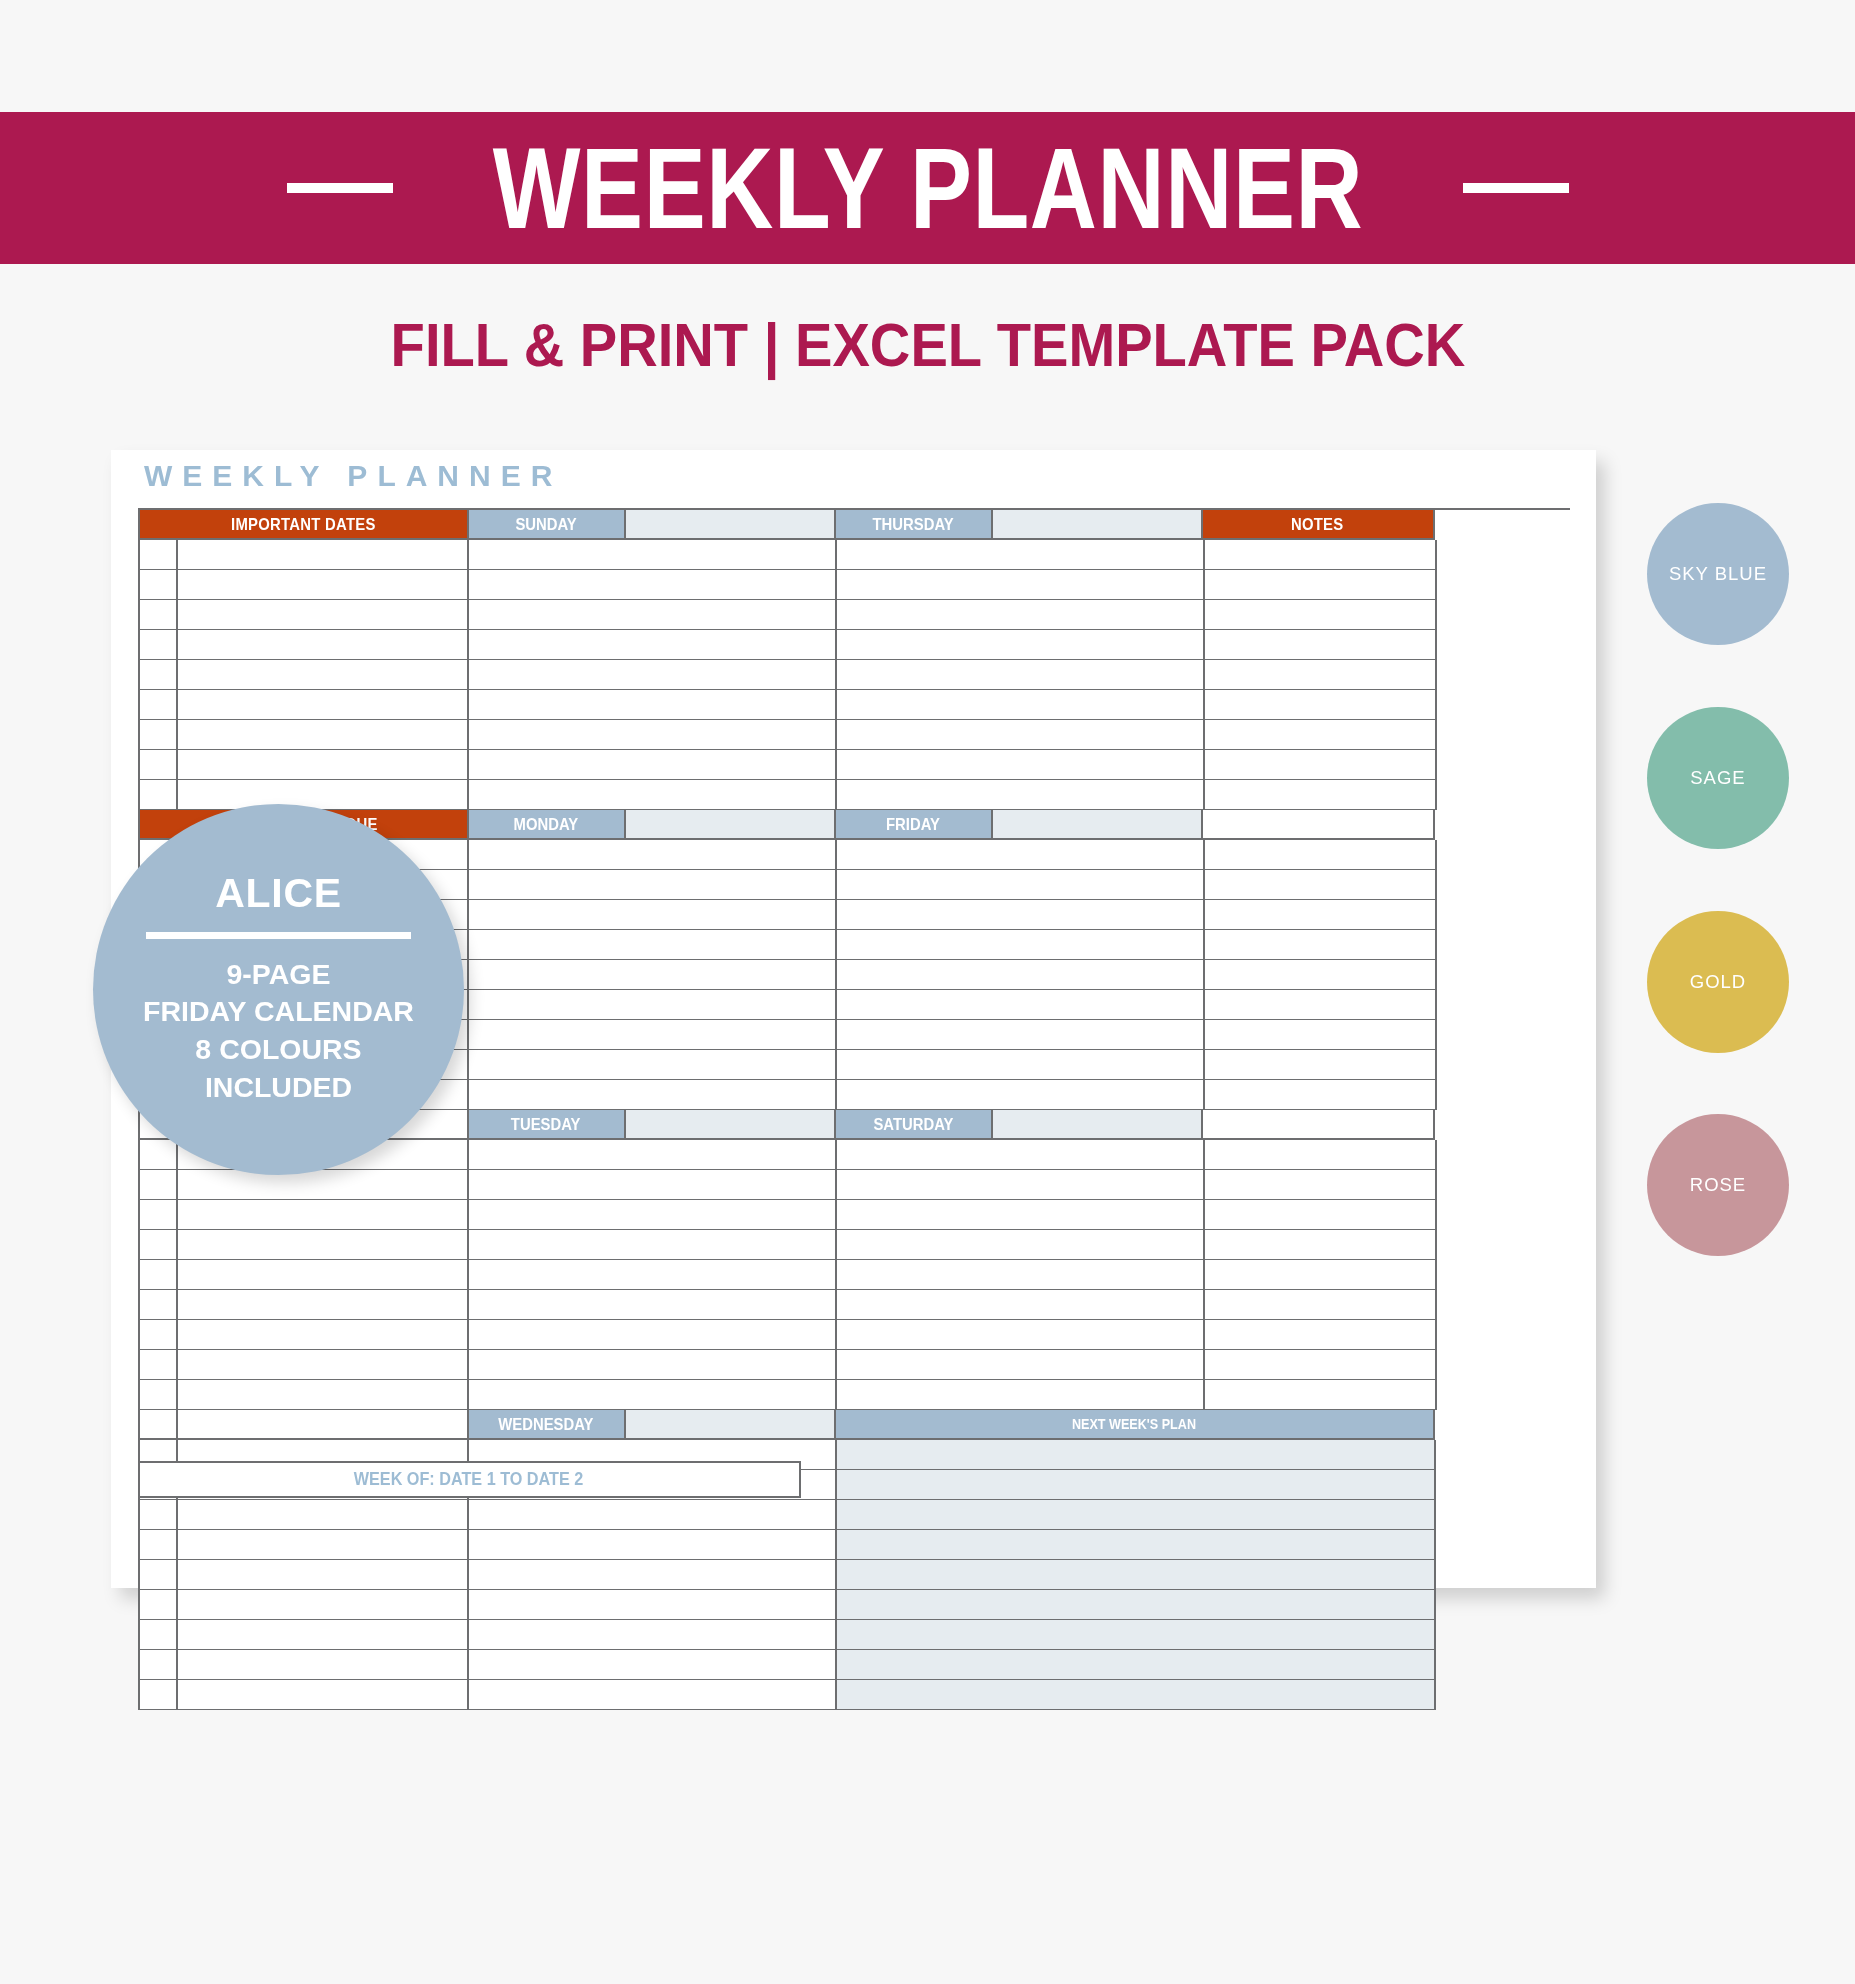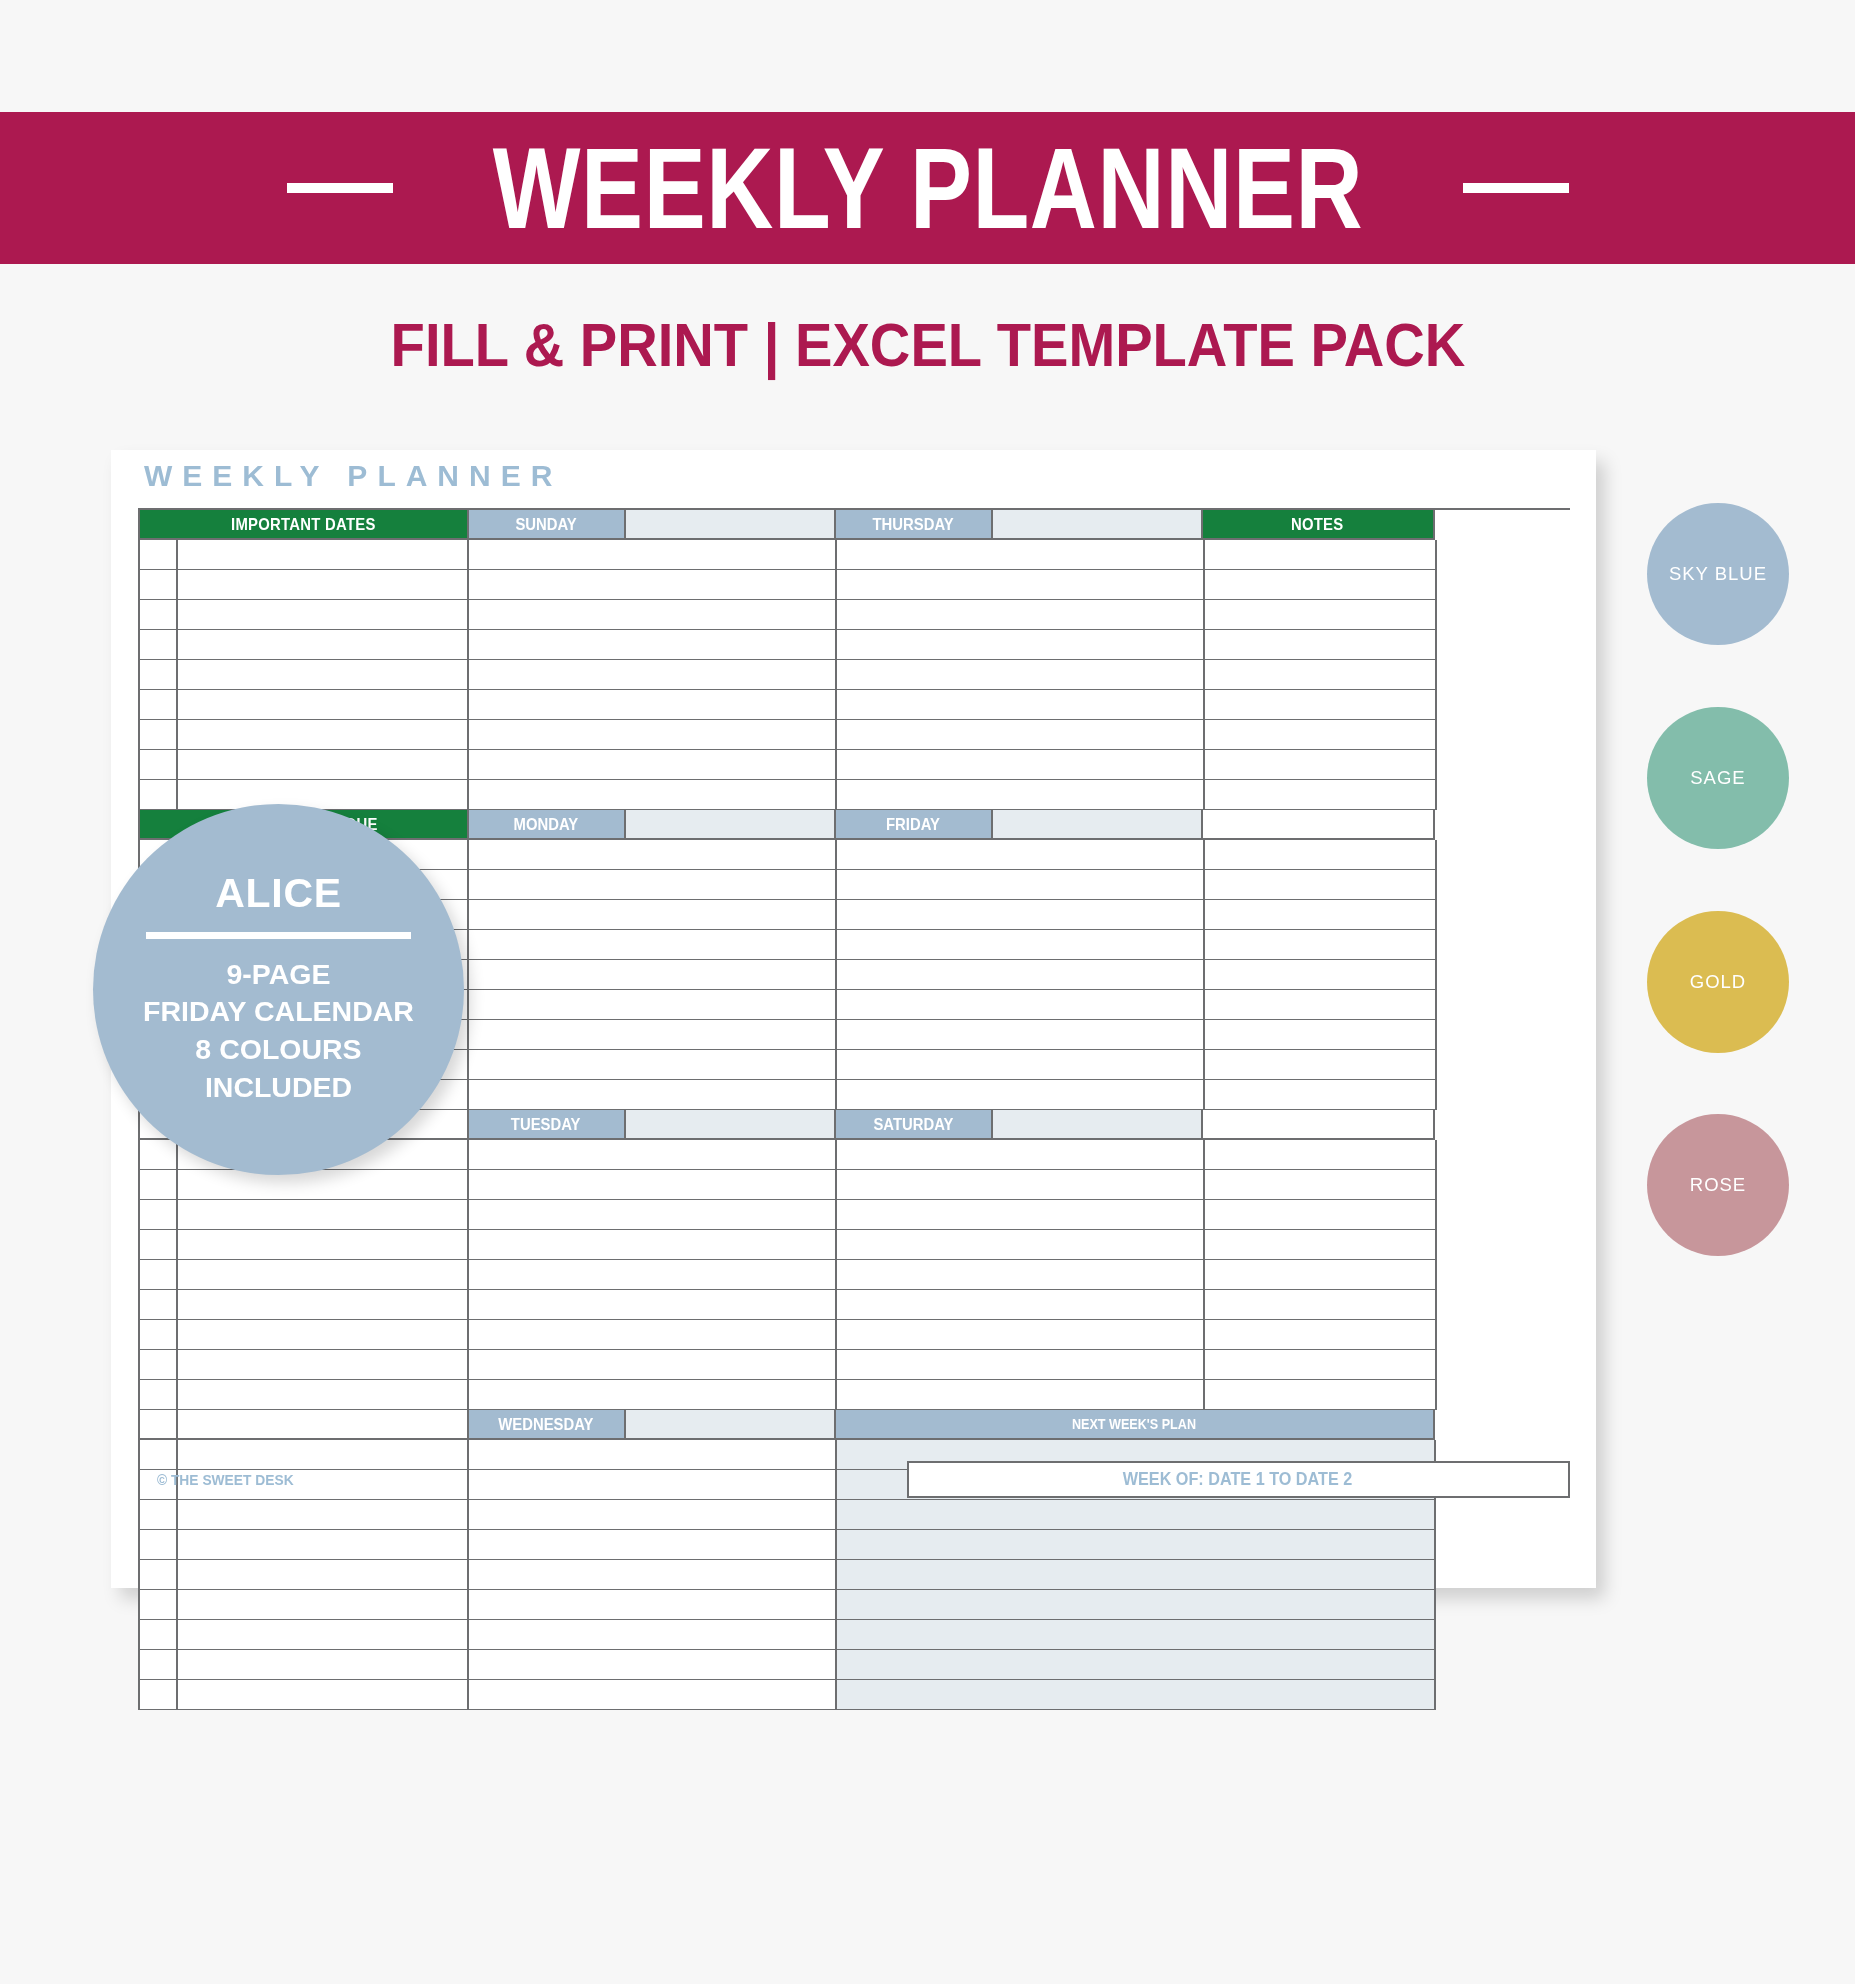--- a/index.html
+++ b/index.html
@@ -99,21 +99,21 @@
     display: flex;
     align-items: center;
     justify-content: center;
     font-size: 14px;
     overflow: hidden;
   }
   .cell.thin-b { border-bottom: 1.3px solid #6d6e70; }
 
   
   .hdr-gray {
-    background: #15803d;
+    background: #c2410c;
     color: #ffffff;
     font-weight: 700;
     font-size: 16.5px;
     letter-spacing: 0.3px;
     transform: none;
   }
   .hdr-gray span { transform: scaleX(0.9); display:block; white-space:nowrap;}
   .hdr-day {
     background: #a3bbd0;
     color: #ffffff;
@@ -554,23 +554,20 @@
         </div>
         <div class="grid-row">
           <div class="cell thin-b" style="width: 38px;"></div>
           <div class="cell thin-b" style="width: 291px;"></div>
           <div class="cell thin-b" style="width: 368px;"></div>
           <div class="cell thin-b plan-body" style="width: 599px;"></div>
         </div>
       </div>
 
     <div class="card-footer">
-      <div class="footer-copy">
-          <span>© THE SWEET DESK</span>
-        </div>
       <div class="footer-week">
           <span>WEEK OF: DATE 1 TO DATE 2</span>
         </div>
     </div>
   </div>
 
   <div class="alice-badge">
     <div class="alice-title">ALICE</div>
     <div class="alice-rule"></div>
     <div class="alice-lines">

